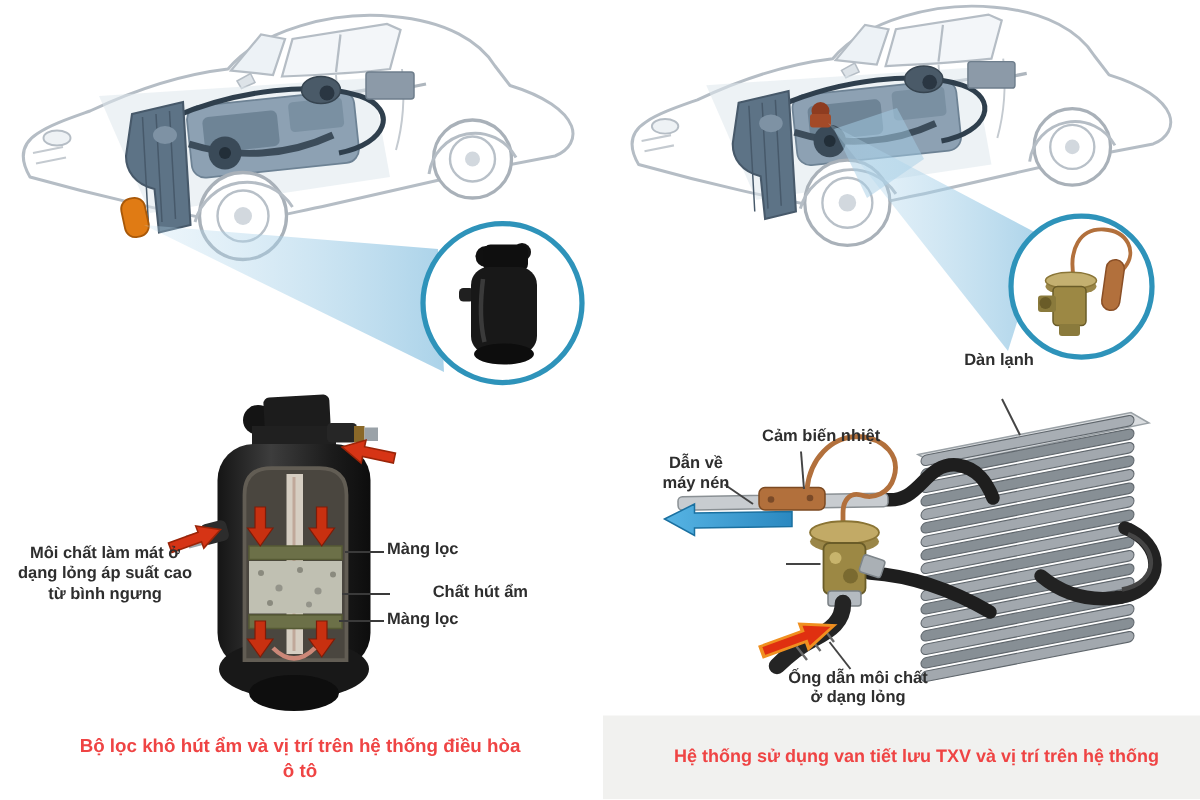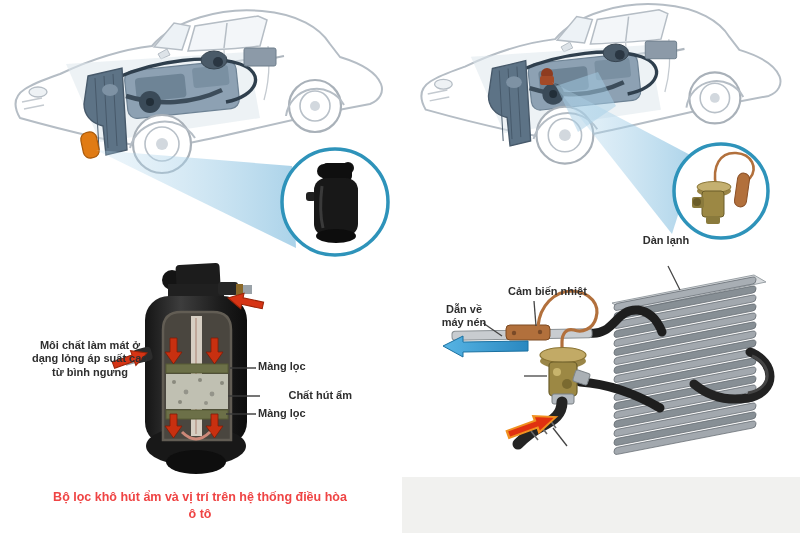--- a/index.html
+++ b/index.html
@@ -16,21 +16,21 @@
   }
   .caption {
     position:absolute;
     font:700 12.5px/1.32 "Liberation Sans", sans-serif;
     color:#ef4444; text-align:center;
   }
   #l-outlet  { left:252px; top:287px; width:88px; }
   #l-filter-top    { left:258px; top:360px; width:70px; text-align:left; }
   #l-desiccant     { left:262px; top:389px; width:90px; text-align:right; }
   #l-filter-bottom { left:258px; top:407px; width:70px; text-align:left; }
-  #l-inlet   { left:6px;  top:339px; width:128px;margin-left:20px; }
+  #l-inlet   { left:6px;  top:363px; width:128px; }
   #l-caption { left:52px; top:489px; width:296px; }
   #r-evap    { left:634px; top:234px; width:64px; white-space:nowrap; }
   #r-sensor  { left:484px; top:285px; white-space:nowrap;margin-left:24px; }
   #r-comp    { left:436px; top:303px; width:56px; }
   #r-txv     { left:426px; top:358px; width:114px; }
   #r-liquid  { left:524px; top:446px; width:96px; }
   #r-caption { left:428px; top:497px; width:366px; font-size:12px; white-space:nowrap; }
 </style>
 </head>
 <body>
@@ -262,14 +262,16 @@
 
 <div class="lbl" id="l-filter-top">Màng lọc</div>
 <div class="lbl" id="l-desiccant">Chất hút ẩm</div>
 <div class="lbl" id="l-filter-bottom">Màng lọc</div>
 <div class="lbl" id="l-inlet">Môi chất làm mát ở dạng lỏng áp suất cao từ bình ngưng</div>
 <div class="caption" id="l-caption">Bộ lọc khô hút ẩm và vị trí trên hệ thống điều hòa ô tô</div>
 
 <div class="lbl" id="r-evap">Dàn lạnh</div>
 <div class="lbl" id="r-sensor">Cảm biến nhiệt</div>
 <div class="lbl" id="r-comp">Dẫn về máy nén</div>
+<div class="lbl" id="r-liquid">Ống dẫn môi chất ở dạng lỏng</div>
+<div class="caption" id="r-caption">Hệ thống sử dụng van tiết lưu TXV và vị trí trên hệ thống</div>
 
 </div>
 
 </body></html>

